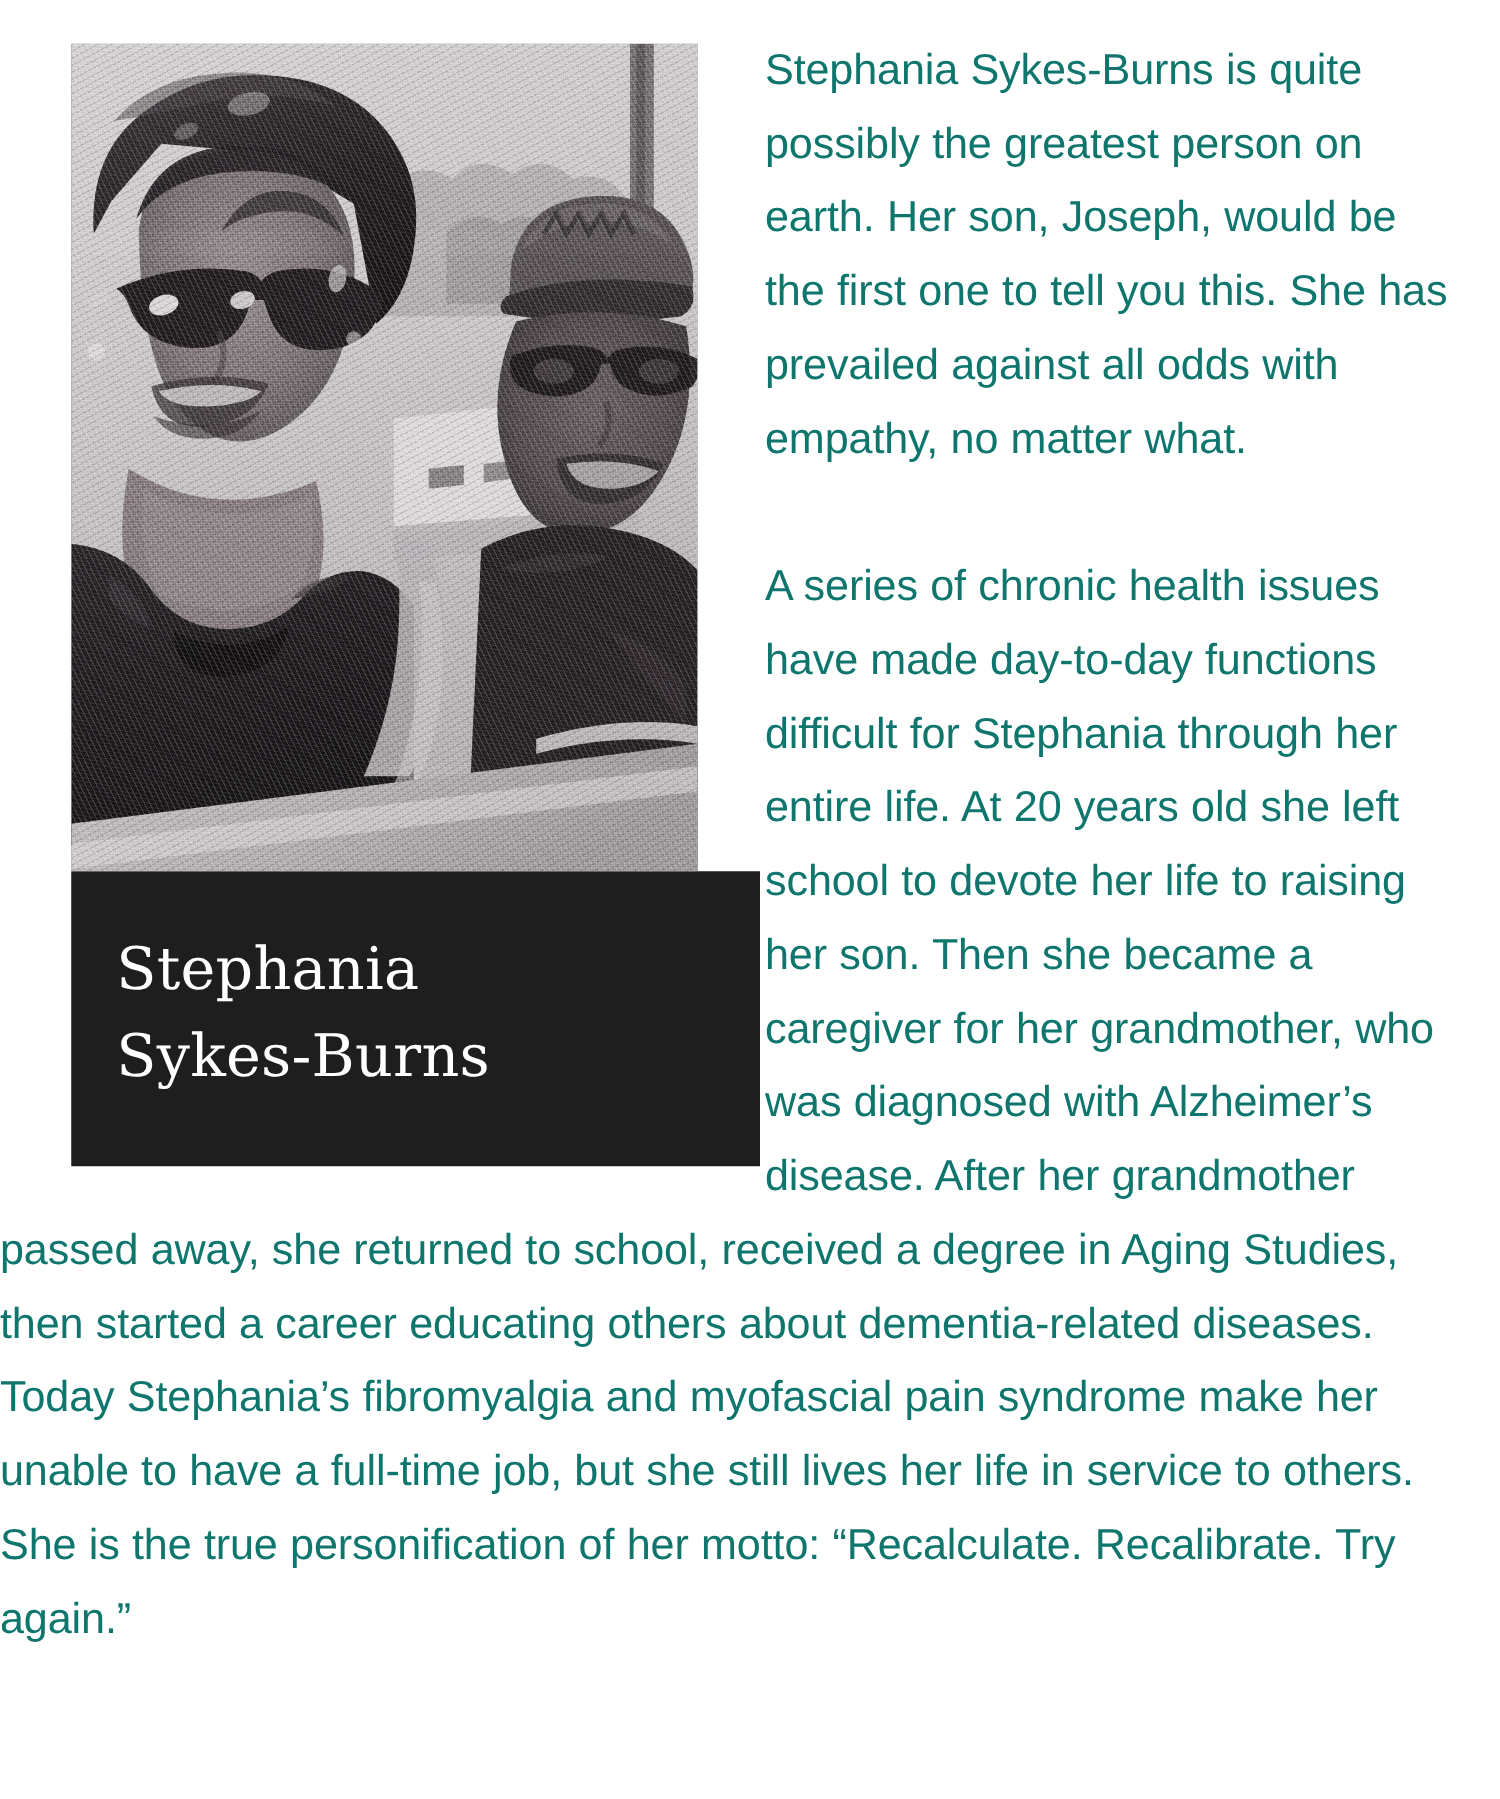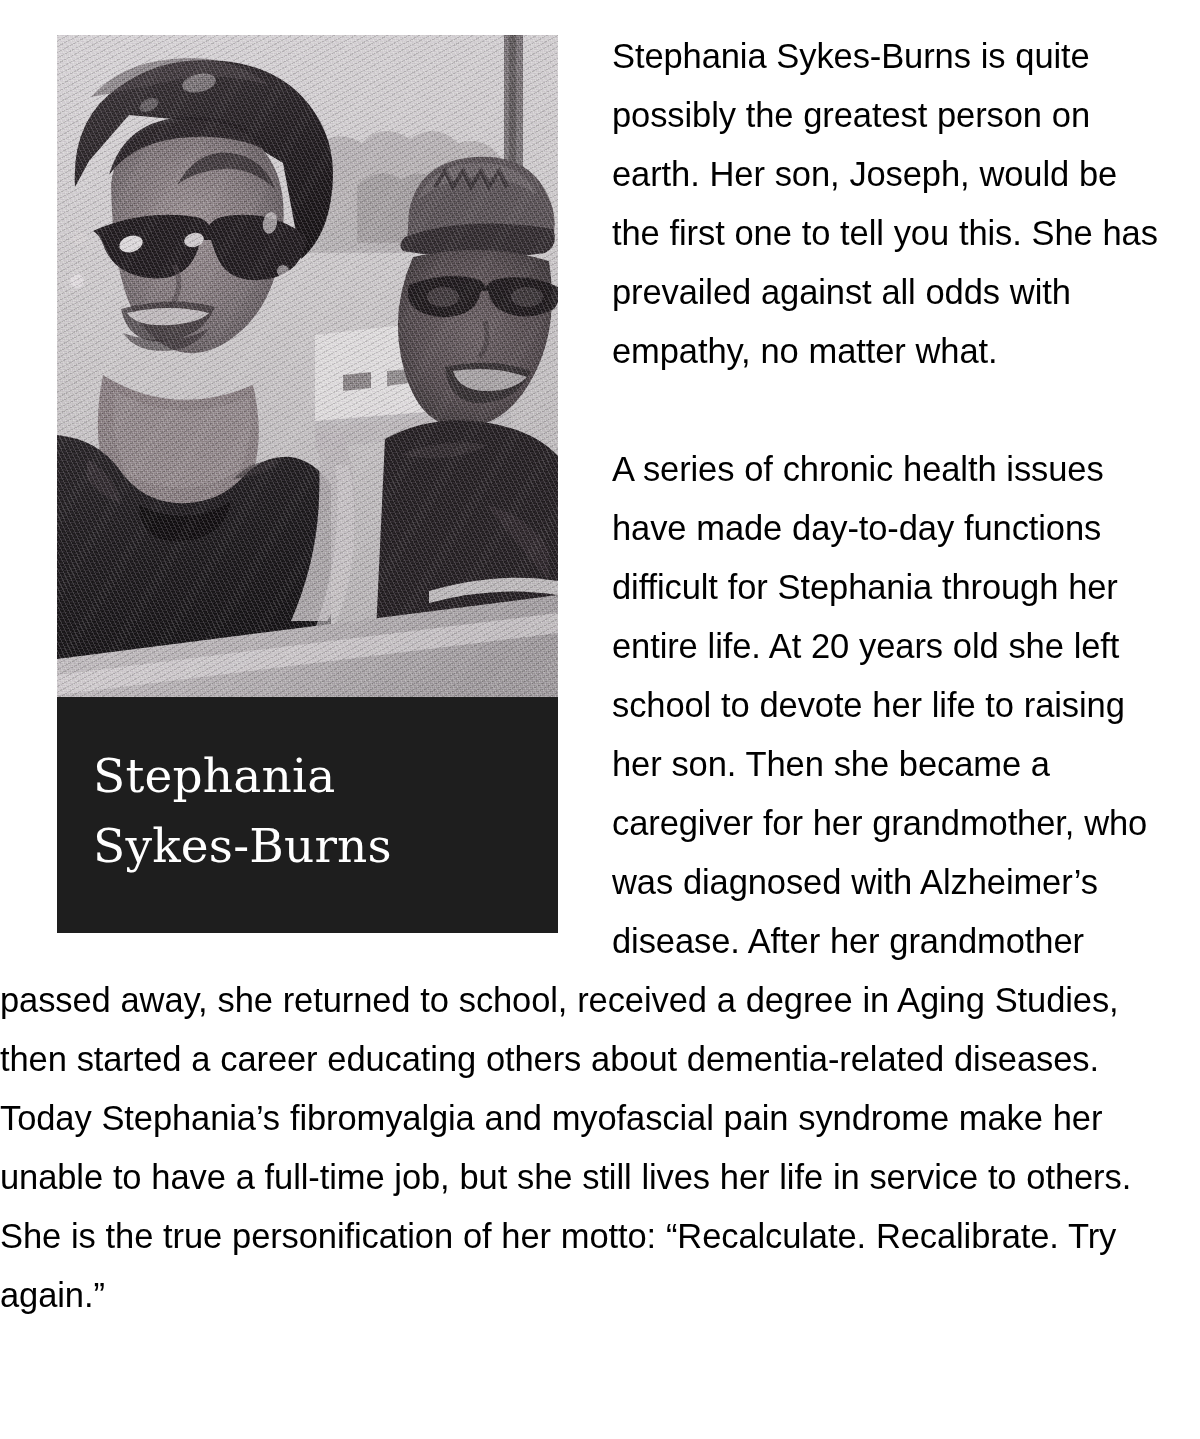--- a/index.html
+++ b/index.html
@@ -60,21 +60,21 @@
     inset: 0;
     pointer-events: none;
     opacity: .30;
     background-image:
       repeating-linear-gradient(64deg,  rgba(255,255,255,.5) 0 1px, rgba(0,0,0,0) 1px 4px),
       repeating-linear-gradient(152deg, rgba(0,0,0,.45) 0 1px, rgba(0,0,0,0) 1px 5px),
       repeating-linear-gradient(9deg,   rgba(170,150,180,.4) 0 1px, rgba(0,0,0,0) 1px 3px);
   }
 
   .caption-plate {
-    width: 501px;
+    width: 551px;
     height: 236px;
     background: #1e1e1e;
     box-sizing: border-box;
     padding: 44px 0 0 36px;
   }
 
   .caption-name {
     font-family: "DejaVu Serif", "Liberation Serif", serif;
     font-weight: 400;
     font-size: 47px;
@@ -82,21 +82,21 @@
     color: #ffffff;
     letter-spacing: .2px;
     white-space: pre-line;
   }
 
   
   .article {
     padding: 27px 36px 0 0;
     font-size: 34.5px;
     line-height: 59px;
-    color: #000000;
+    color: #0f766e;
     letter-spacing: -0.1px;
     word-spacing: .4px;
     text-align: left;
   }
 
   .article p {
     margin: 0;
   }
 
   .para-gap {

